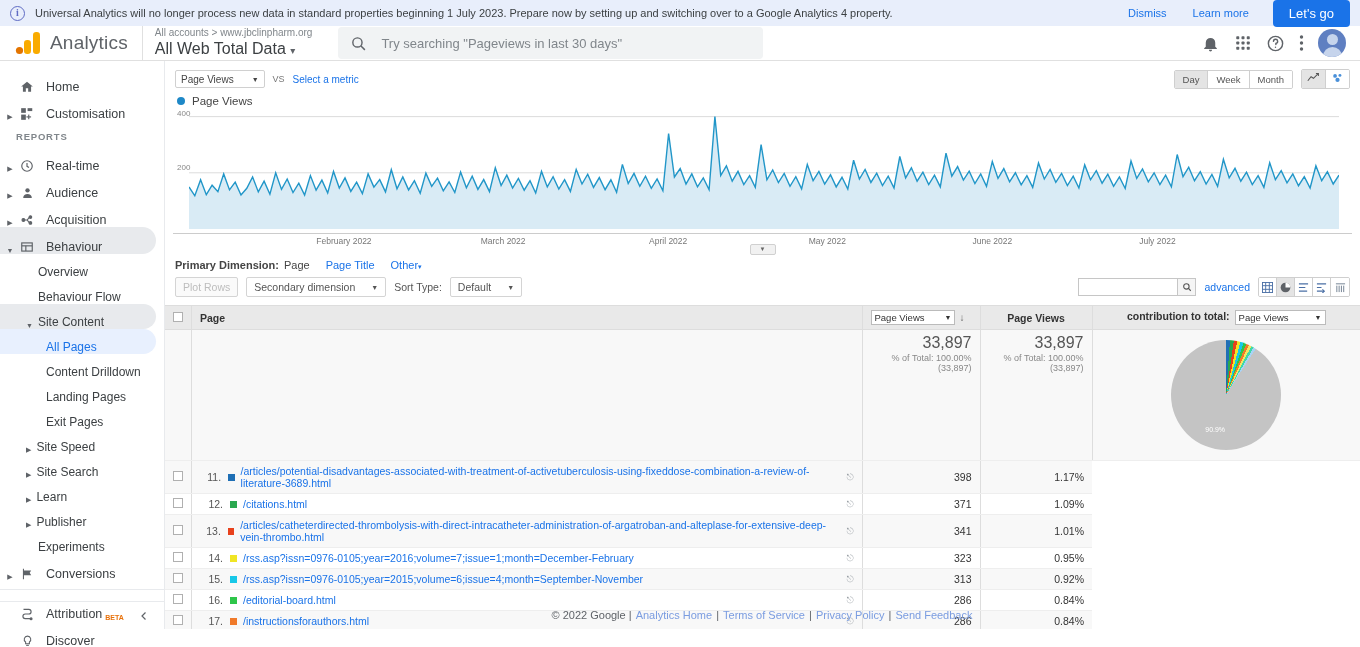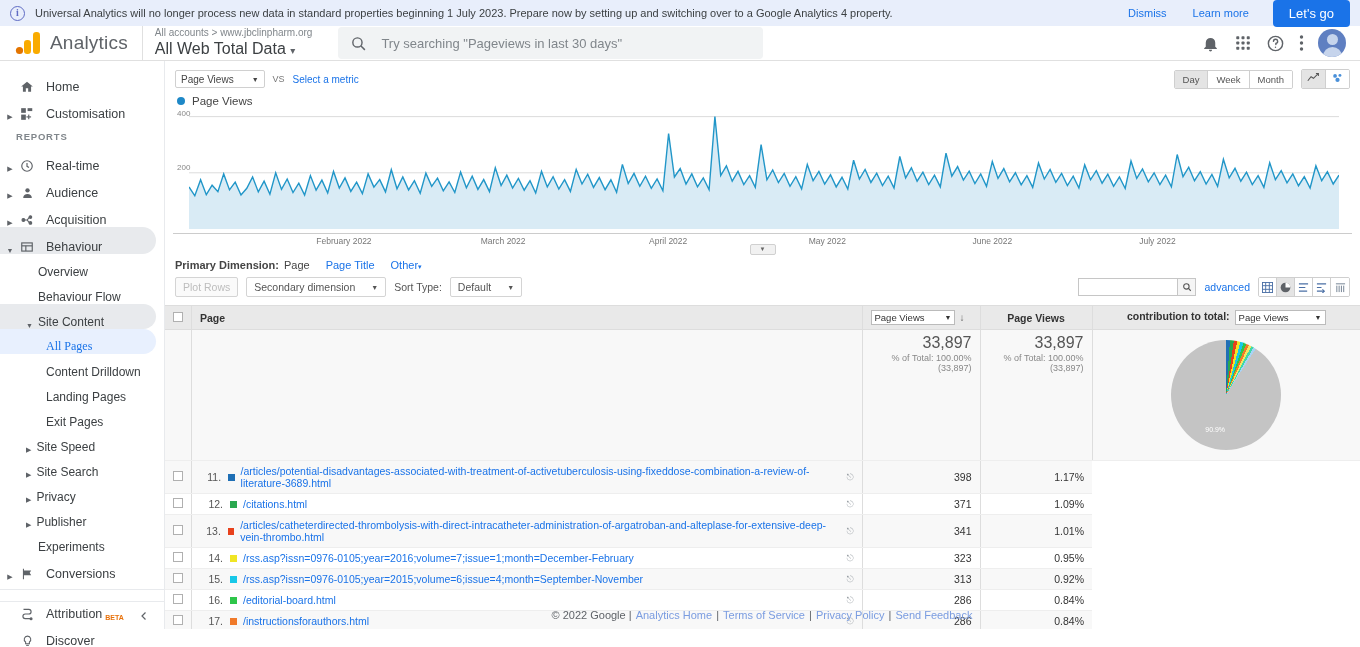--- a/index.html
+++ b/index.html
@@ -73,21 +73,21 @@
   }
   .nav-item .arrow { width:12px; font-size:7px; color:#5f6368; text-align:center; flex:none; }
   .nav-item .nicon { width:22px; text-align:center; color:#5f6368; flex:none; display:flex; justify-content:center; }
   .nav-item .nlabel { margin-left:8px; }
   .nav-item.active { background:#e8eaed; border-radius:0 14px 14px 0; margin-right:8px; }
   .nav-section { font-size:9.5px; color:#80868b; letter-spacing:.8px; padding:10px 0 4px 16px; font-weight:bold; }
   .sub-item {
     height:25px; display:flex; align-items:flex-end; font-size:12px; color:#3c4043;
     padding-left:38px; cursor:pointer;
   }
-  .sub-item.sel { background:#e8f0fe; color:#1a73e8; border-radius:0 14px 14px 0; margin-right:8px;font-family:Liberation Serif, serif; }
+  .sub-item.sel { background:#e8f0fe; color:#1a73e8; border-radius:0 14px 14px 0; margin-right:8px; }
   .sub-item.grp { background:#e8eaed; border-radius:0 14px 14px 0; margin-right:8px; padding-left:26px; }
   .sub-item .sarrow { font-size:7px; color:#5f6368; margin-right:5px; }
   .sub-item.l3 { padding-left:46px; }
   .nav-sep { border-top:1px solid #e8eaed; margin:8px 0 4px; }
   .beta { font-size:7px; color:#e8710a; vertical-align:super; margin-left:3px; font-weight:bold; }
   .collapse-row { position:absolute; bottom:0; left:0; right:0; height:28px;
     border-top:1px solid #e8eaed; display:flex; align-items:center; justify-content:flex-end;
     padding-right:14px; color:#5f6368; cursor:pointer; }
   
   .card { background:#fff; margin:0; height:100%; position:relative; }
@@ -339,21 +339,21 @@
     <div class="sub-item" style="padding-left:26px">
       <span class="sarrow">▶</span>
       <span>Site Speed</span>
     </div>
     <div class="sub-item" style="padding-left:26px">
       <span class="sarrow">▶</span>
       <span>Site Search</span>
     </div>
     <div class="sub-item" style="padding-left:26px">
       <span class="sarrow">▶</span>
-      <span>Privacy</span>
+      <span>Learn</span>
     </div>
     <div class="sub-item" style="padding-left:26px">
       <span class="sarrow">▶</span>
       <span>Publisher</span>
     </div>
     <div class="sub-item">
       <span>Experiments</span>
     </div>
 
     <div class="nav-item">

